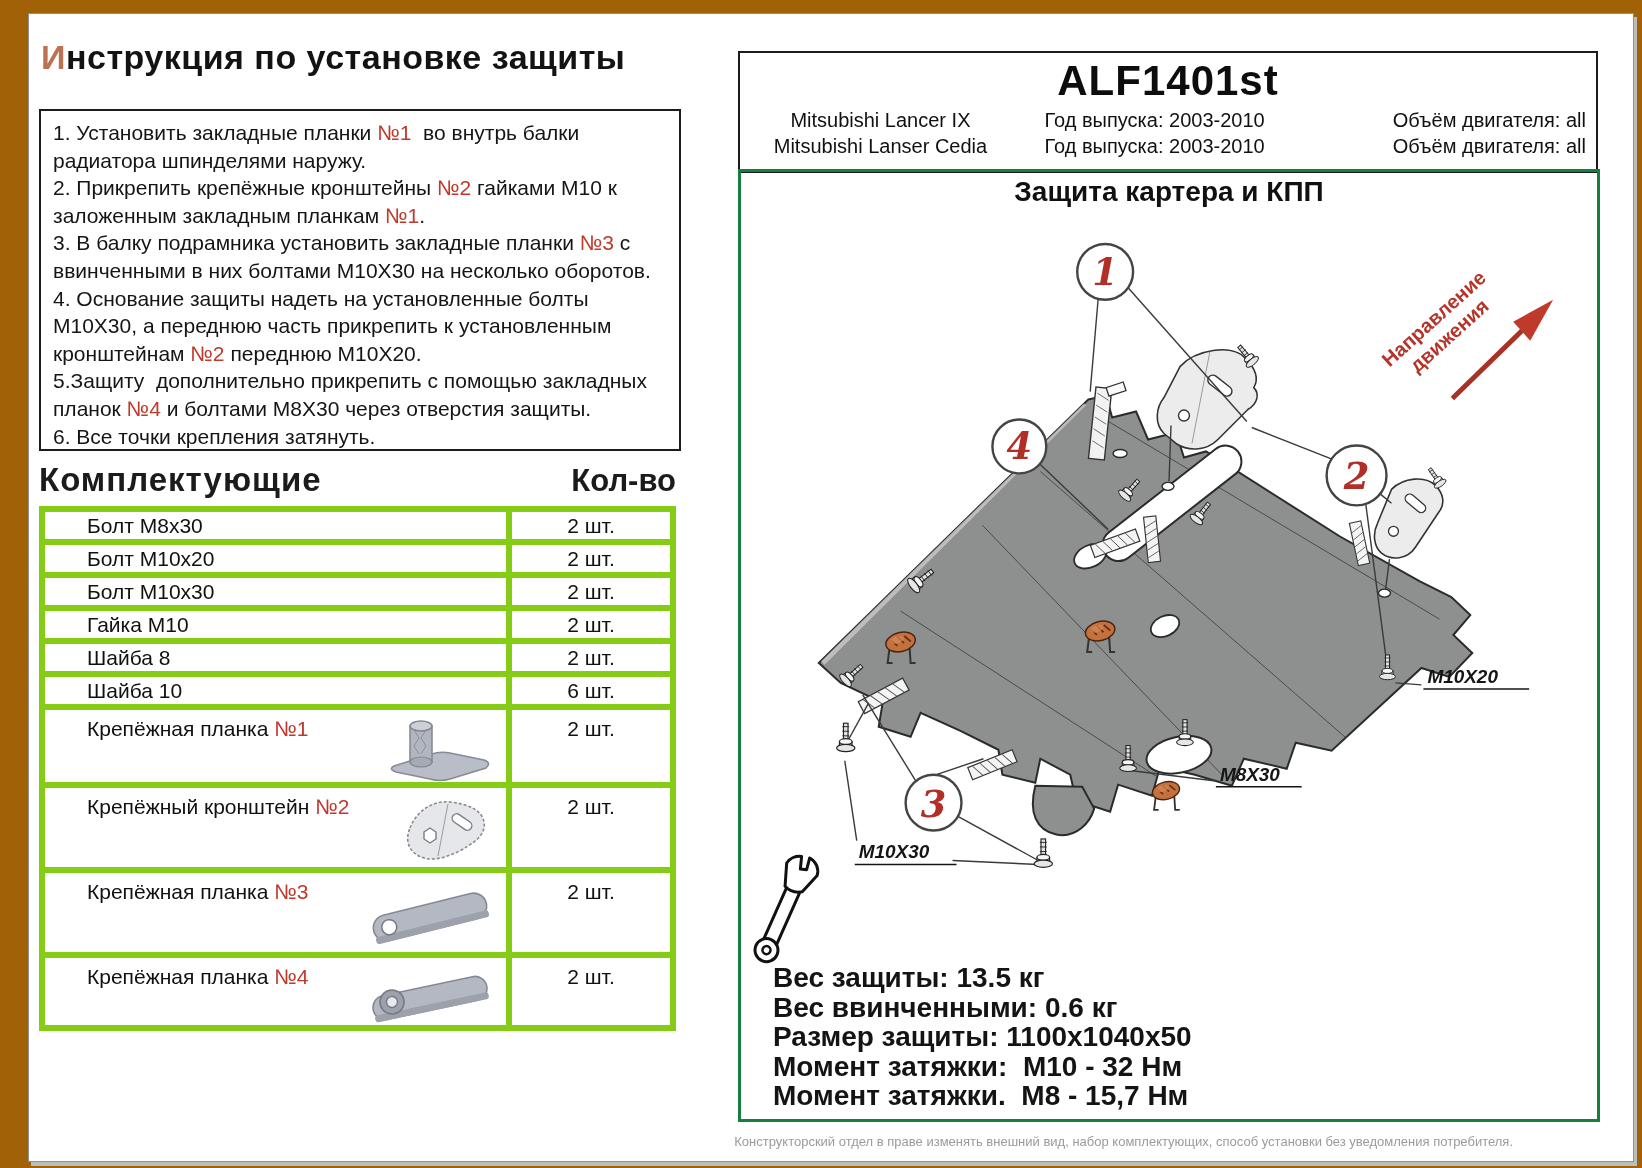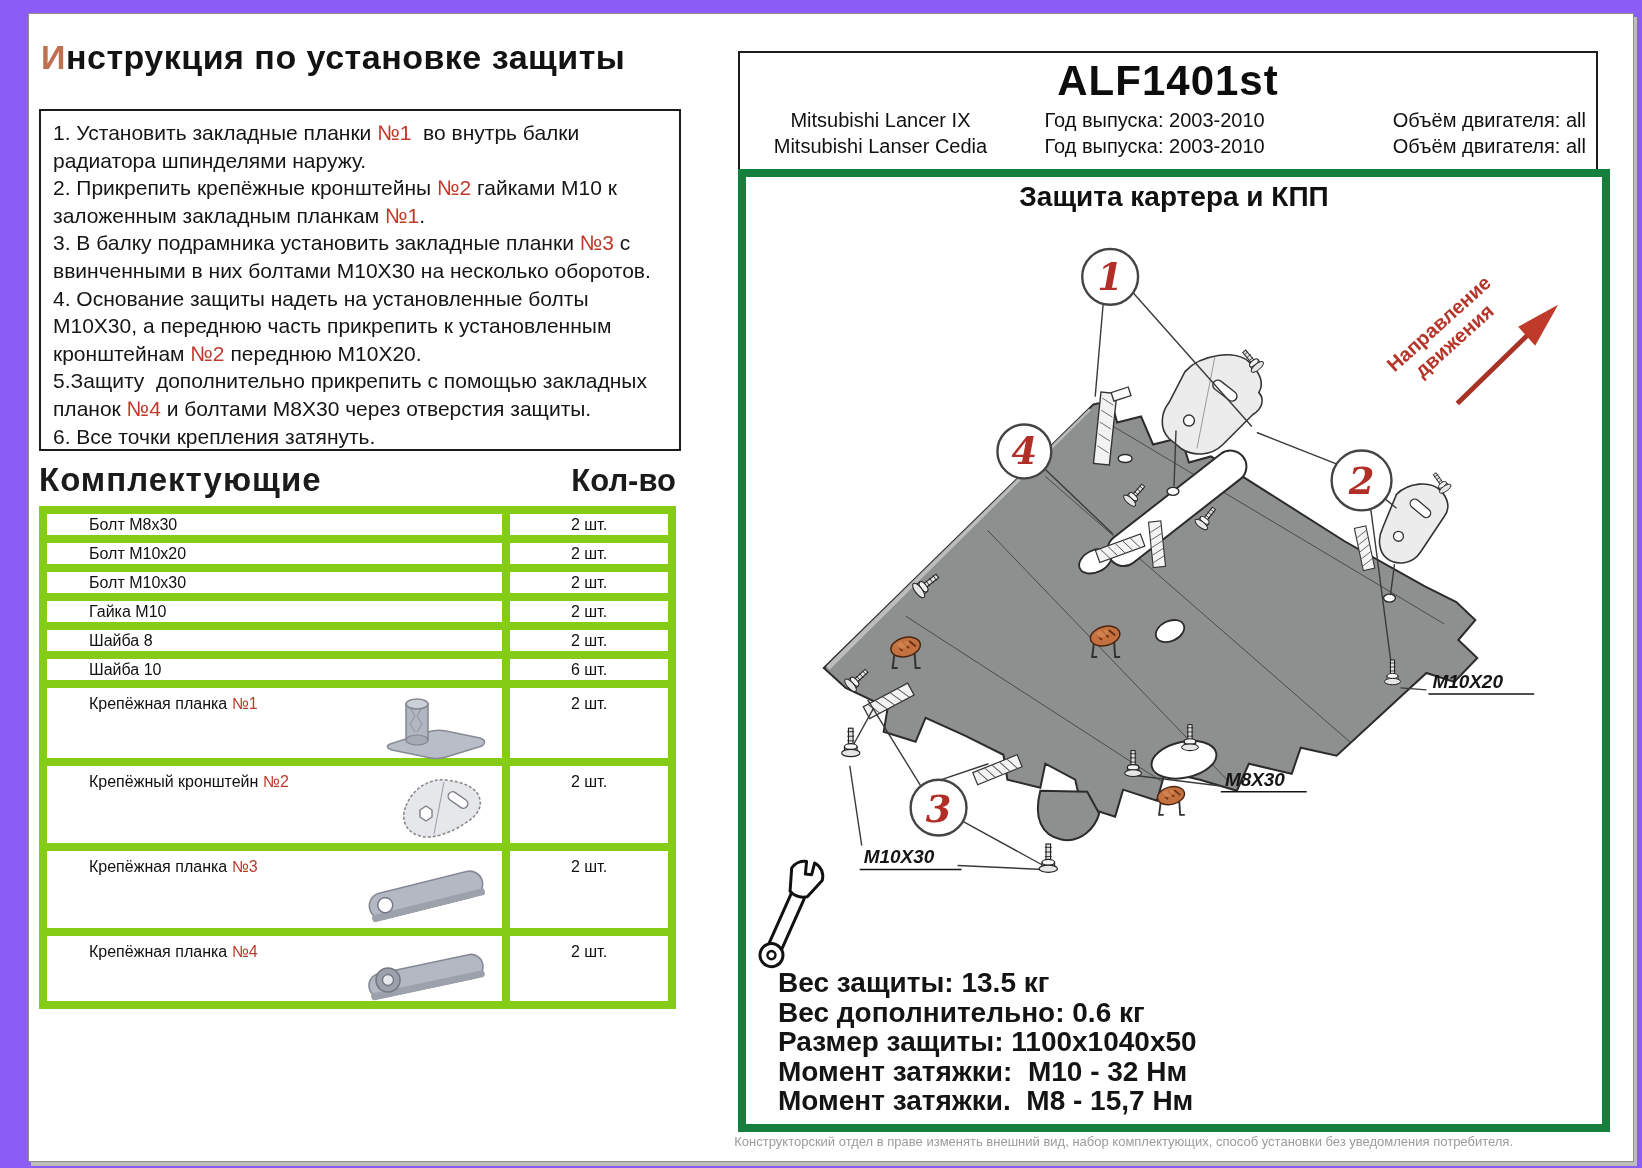--- a/index.html
+++ b/index.html
@@ -1,48 +1,48 @@
 <!DOCTYPE html>
 <html><head>
 <meta charset="utf-8">
 <style>
   html,body{margin:0;padding:0;background:#ffffff;}
   body{font-family:"Liberation Sans", sans-serif;color:#111;}
-  .canvas{position:relative;width:1642px;height:1168px;background:#8b5cf6;overflow:hidden;}
+  .canvas{position:relative;width:1642px;height:1168px;background:#a16207;overflow:hidden;}
   .page{position:absolute;left:28px;top:13px;width:1604px;height:1147px;background:#fff;
         border:1px solid #8f8f8f;box-shadow:3px 4px 0 #bdbdbd;}
 
   
   .title{position:absolute;left:12px;top:24px;font-size:34px;font-weight:600;letter-spacing:.5px;color:#131313;}
   .title .accent{color:#bd7150;}
   .instr-box{position:absolute;left:10px;top:95px;width:614px;height:322px;border:2px solid #1c1c1c;
              padding:8px 12px;font-size:21px;line-height:27.6px;color:#151515;}
   .instr{white-space:pre-wrap;}
   .seg-red{color:#c0392b;}
   .parts-head{position:absolute;left:10px;top:447px;width:637px;display:flex;justify-content:space-between;align-items:baseline;}
   .parts-head .ph1{font-size:33px;font-weight:bold;letter-spacing:1px;color:#1b1b1b;}
   .parts-head .ph2{font-size:31px;font-weight:bold;color:#1b1b1b;}
   table.parts{position:absolute;left:10px;top:492px;width:637px;border-collapse:collapse;}
-  table.parts td{border:8px solid #84cc16;font-size:16px;vertical-align:top;padding-top:2px;}
+  table.parts td{border:6px solid #84cc16;font-size:21px;vertical-align:top;padding-top:2px;}
   table.parts td.name{padding-left:42px;position:relative;}
   table.parts td.qty{width:156px;text-align:center;}
   tr.rs{height:27px;}
   tr.rt1{height:78px;} tr.rt2{height:85px;} tr.rt3{height:85px;} tr.rt4{height:73px;border-radius:9px;}
   tr.rt1 td,tr.rt2 td,tr.rt3 td,tr.rt4 td{padding-top:7px;margin-left:45px;}
   .part-img{position:absolute;right:6px;top:4px;}
   .lube-note{position:absolute;left:30px;top:1053px;width:600px;text-align:center;
              font-size:22.5px;line-height:31px;color:#ad4a42;}
 
   
   .hdr-box{position:absolute;left:709px;top:37px;width:856px;height:118px;border:2px solid #1c1c1c;}
   .hdr-box .code{text-align:center;font-size:42px;font-weight:bold;margin-top:4px;letter-spacing:1px;color:#0d0d0d;}
   .veh-grid{display:grid;grid-template-columns:1.05fr 1fr 1.15fr;font-size:20px;line-height:26px;margin-top:2px;}
   .veh-grid .vc{text-align:center;}
   .veh-grid .vr{text-align:right;padding-right:10px;}
-  .diagram-box{position:absolute;left:709px;top:155px;width:856px;height:947px;border:8px solid #15803d;}
+  .diagram-box{position:absolute;left:709px;top:155px;width:856px;height:947px;border:3px solid #15803d;}
   .diag-title{position:absolute;left:0;top:4px;width:100%;text-align:center;font-size:28px;font-weight:bold;color:#101010;}
   .diagram-box svg{position:absolute;left:0;top:0;}
   .specs{position:absolute;left:32px;top:791px;font-size:28px;line-height:29.5px;color:#141414;font-weight:bold;}
   .spec-row{white-space:pre-wrap;}
   .footer-note{position:absolute;right:120px;top:1120px;font-size:13px;color:#9b9b9b;}
 </style>
 </head>
 <body>
 
 <div class="canvas">
@@ -316,21 +316,21 @@
       <g transform="translate(46,697) rotate(24)" fill="#fff" stroke="#111" stroke-linejoin="round">
         <rect x="8" y="14" width="14" height="66" rx="6" stroke-width="3"></rect>
         <path d="M6,18 L-2,-4 A15,15 0 0 1 9,-16 L13,-4 L19,-6 L17,-18 A15,15 0 0 1 31,-5 L24,16 Q15,22 6,18 Z" stroke-width="3"></path>
         <circle cx="15" cy="84" r="11.5" stroke-width="3"></circle>
         <circle cx="15" cy="84" r="4" stroke-width="2.5"></circle>
       </g>
     </svg>
 
     <div class="specs">
       <div class="spec-row"><span>Вес защиты: </span><b>13.5 кг</b></div>
-      <div class="spec-row"><span>Вес дополнительно: </span><b>0.6 кг</b></div>
+      <div class="spec-row"><span>Вес ввинченными: </span><b>0.6 кг</b></div>
       <div class="spec-row"><span>Размер защиты: </span><b>1100х1040х50</b></div>
       <div class="spec-row"><span>Момент затяжки:  </span><span>М10 - 32 Нм</span></div>
       <div class="spec-row"><span>Момент затяжки.  </span><span>М8 - 15,7 Нм</span></div>
     </div>
   </div>
 
   <div class="footer-note">Конструкторский отдел в праве изменять внешний вид, набор комплектующих, способ установки без уведомления потребителя.</div>
 
 </div>
 </div>

